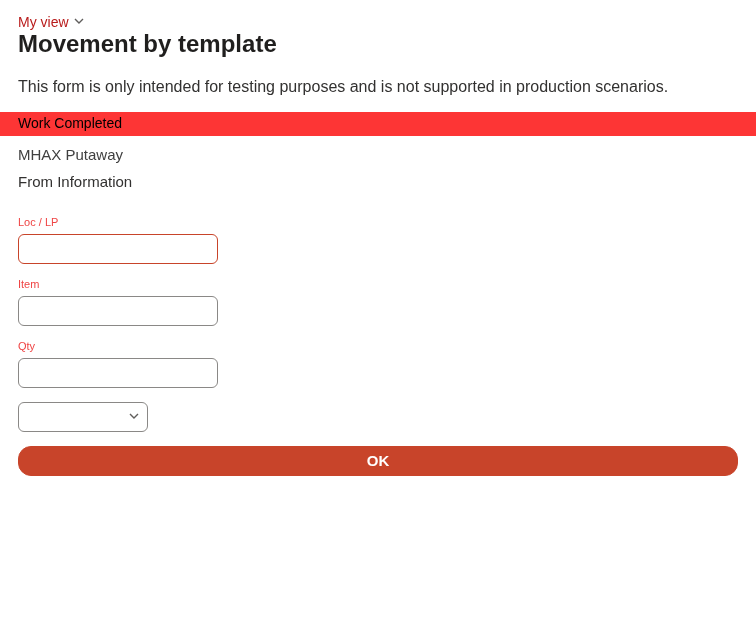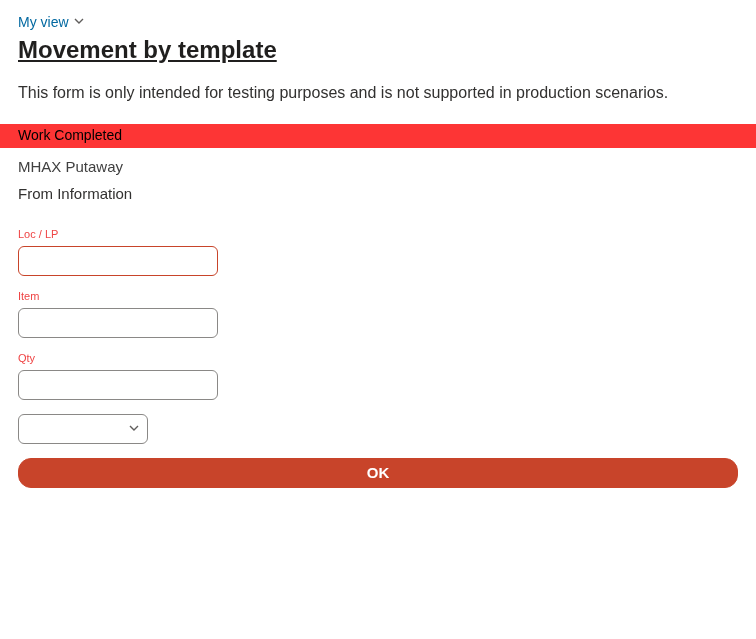--- a/index.html
+++ b/index.html
@@ -12,38 +12,36 @@
       font-size: 14px;
       color: #323130;
       background: #ffffff;
       width: 756px;
       padding: 14px 18px;
     }
     .view-selector {
       display: flex;
       align-items: center;
       gap: 4px;
-      color: #0369a1;
-      font-size: 14px;
-      margin-bottom: 6px;
+      color: #b91c1c;
+      font-size: 14px;
       cursor: pointer;
       width: fit-content;
     }
     .page-title {
       font-size: 24px;
       font-weight: 600;
       color: #201f1e;
       margin-bottom: 18px;
-      text-decoration: underline;
     }
     .disclaimer {
       font-size: 16px;
       color: #323130;
       line-height: 1.4;
-      margin-bottom: 20px;
+      margin-bottom: 14px;
       max-width: 700px;
     }
     .banner {
       background: #fd3535;
       color: #000000;
       font-size: 14px;
       padding: 2px 0 2px 0px;
       margin: 0 -18px 10px -18px;
       padding-left: 18px;
       width: calc(100% + 36px);

